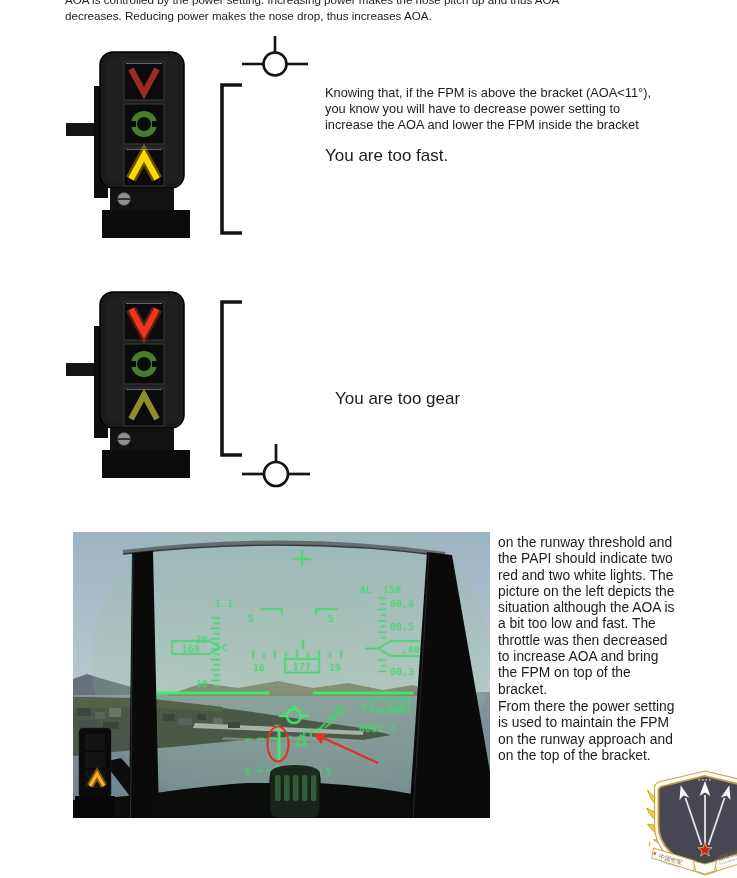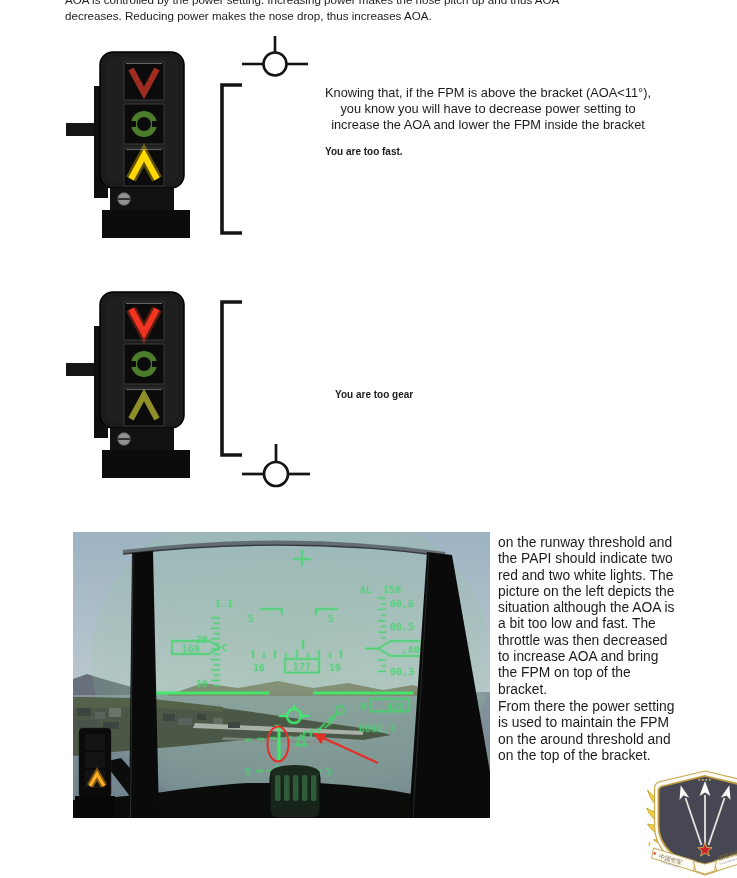--- a/index.html
+++ b/index.html
@@ -1,21 +1,21 @@
 <!DOCTYPE html>
 <html><head>
 <meta charset="utf-8">
 <style>
   html,body{margin:0;padding:0;background:#ffffff;}
   .page{position:relative;width:737px;height:878px;background:#fff;overflow:hidden;
         font-family:"Liberation Sans",sans-serif;color:#1c1c1c;margin-left:28px;}
   .t{position:absolute;white-space:pre-line;}
   .intro{left:37px;top:-8px;width:650px;font-size:11.6px;line-height:16.2px;}
-  .figtext{font-size:12.8px;line-height:16.2px;text-align:center;}
-  .figbold{font-size:10px;font-weight:bold;}
+  .figtext{font-size:12.8px;line-height:16.2px;}
+  .figbold{font-size:17px;font-weight:normal;}
   .para{font-size:13.8px;line-height:16.3px;}
   .photo{position:absolute;left:45px;top:532px;width:417px;height:286px;overflow:hidden;}
   svg{display:block;}
   .hudtxt{font-family:"DejaVu Sans Mono",monospace;letter-spacing:0.4px;}
 </style>
 </head>
 <body>
 
 <div class="page">
 
@@ -314,21 +314,21 @@
 red and two white lights. The
 picture on the left depicts the
 situation although the AOA is
 a bit too low and fast. The
 throttle was then decreased
 to increase AOA and bring
 the FPM on top of the
 bracket.</div>
   <div class="t para" style="left:470px;top:699px;width:215px">From there the power setting
 is used to maintain the FPM
-on the around threshold and
+on the runway approach and
 on the top of the bracket.</div>
 
   <svg style="position:absolute;left:617px;top:768px" width="120" height="110" viewBox="0 0 119 110">
     <g>
       <g fill="#f2cf3a" stroke="#bf9928" stroke-width="0.8">
         <path d="M33,42 Q12,34 2,22 Q6,36 18,44 Q26,48 33,48 Z"></path>
         <path d="M33,50 Q10,46 1,40 Q6,52 18,57 Q26,60 33,56 Z"></path>
         <path d="M33,58 Q10,58 2,56 Q8,66 19,69 Q27,71 33,65 Z"></path>
         <path d="M33,66 Q14,70 8,72 Q16,78 25,77 Q31,76 33,72 Z"></path>
       </g>

